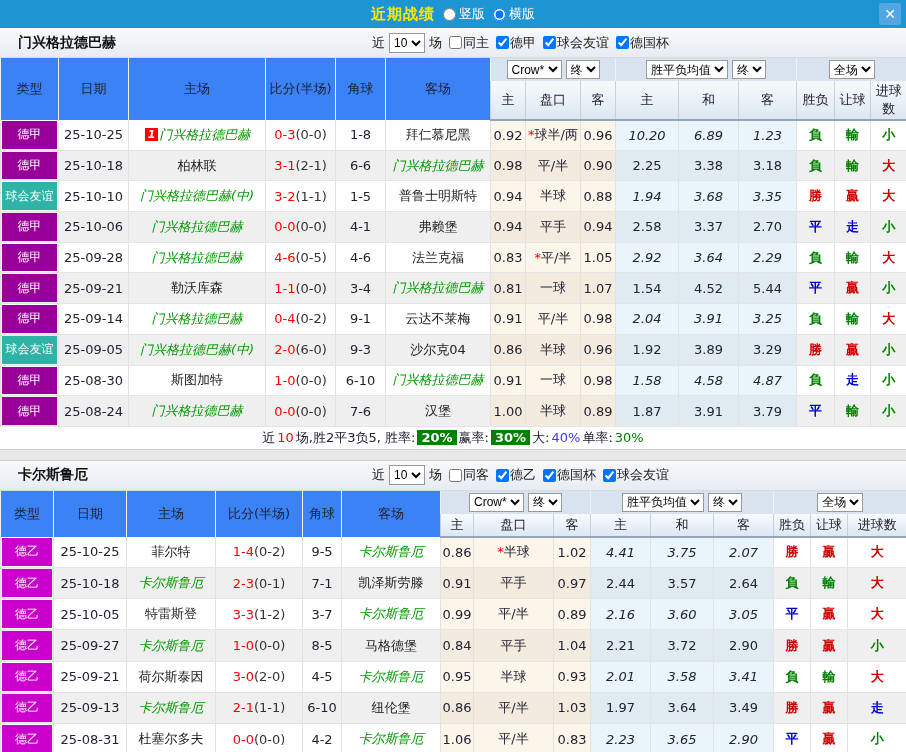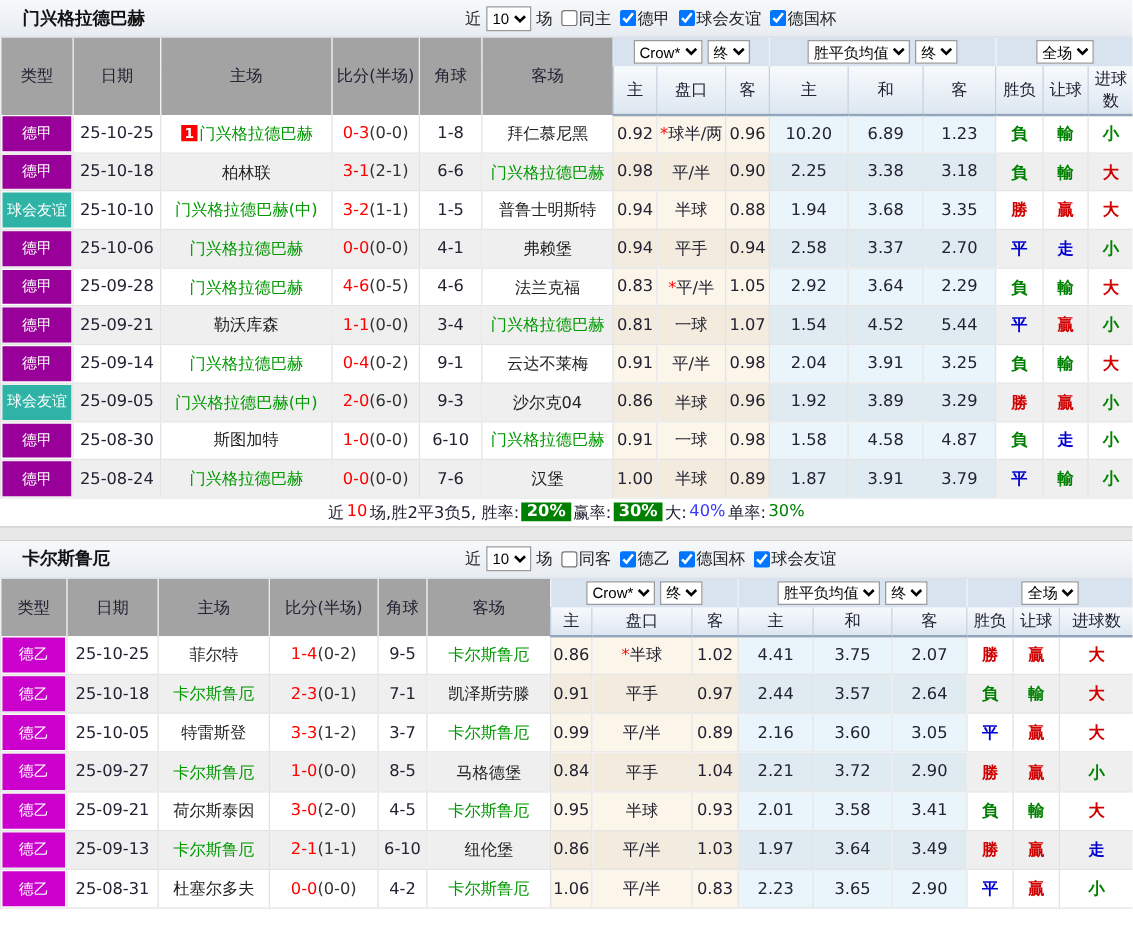--- a/index.html
+++ b/index.html
@@ -20,36 +20,36 @@
   .team-name{margin-left:18px;font-weight:bold;font-size:14px;color:#111;}
   .filters{position:absolute;left:372px;top:0;height:100%;display:flex;align-items:center;color:#222;}
   .filters select{height:20px;font-size:12px;margin:0 4px;border:1px solid #999;background:#fff;}
   .filters input[type=checkbox]{width:13px;height:13px;margin:0 1px 0 7px;}
   .filters .chk{display:flex;align-items:center;cursor:pointer;}
 
   
   table{border-collapse:collapse;table-layout:fixed;width:906px;}
   thead th{font-weight:normal;font-size:13px;color:#223;}
   tr.grp th{height:21px;background:#d9e3f0;border-left:1px solid #edf2f8;}
-  tr.grp th.fixed{background:#a3a3a3;}
+  tr.grp th.fixed{background:#3b82f6;}
   tr.sub th{height:20px;background:linear-gradient(#f7fafc,#dde7f1);border-left:1px solid #c6d1df;border-bottom:2px solid #93a5bb;}
   thead select{height:19px;font-size:12px;border:1px solid #9a9a9a;background:#fff;margin:0 2px;}
   tbody td{font-size:13px;text-align:center;border-bottom:1px solid #e4e4e4;border-left:1px solid #e2e2e2;
            color:#223;overflow:hidden;white-space:nowrap;padding:0;}
   .sec-0 tbody td{height:27.7px;}
   .sec-1 tbody td{height:28.2px;}
   tr.even td{background:#efefef;}
   tr.odd td{background:#ffffff;}
   tr.odd td.c-crow{background:#fcf5e9;}
   tr.even td.c-crow{background:#f2ebde;}
-  tr.odd td.c-avg{background:#e9f4fb;}
+  tr.odd td.c-avg{background:#e9f4fb;font-style:italic;}
   tr.even td.c-avg{background:#dfeaf1;}
   td.c-type{padding:1px;}
   .type-badge{height:100%;min-height:24px;display:flex;align-items:center;justify-content:center;color:#fff;font-size:12px;}
-  .focal{color:#090;}
+  .focal{color:#090;font-style:italic;}
   .plain-team{color:#222;}
   .sc-main{color:#f00;}
   .sc-half{color:#333;}
   .star{color:#f00;}
   .red-card{display:inline-block;background:#f00;color:#fff;font-size:11px;font-weight:bold;line-height:13px;padding:0 3px;margin:0 1px;vertical-align:1px;}
   .res-r{color:#d10000;font-weight:bold;}
   .res-g{color:#008000;font-weight:bold;}
   .res-b{color:#0000d0;font-weight:bold;}
 
   
@@ -59,20 +59,32 @@
   .txt-red{color:#f00;}
   .txt-blue{color:#3a3af0;}
   .txt-green{color:#008000;}
 
   .gap-strip{height:10px;background:#e8e8e8;border-top:1px solid #cfcfcf;border-bottom:1px solid #cfcfcf;}
 </style>
 </head>
 <body>
 
 <div class="app">
+  <div class="topbar">
+    <span class="title">近期战绩</span>
+    <label>
+      <input type="radio" name="layout" style="">
+      <span>竖版</span>
+    </label>
+    <label>
+      <input type="radio" name="layout" checked="" style="">
+      <span>横版</span>
+    </label>
+    <div class="close-btn">✕</div>
+  </div>
   <div id="sections">
       <div class="section sec-0">
         <div class="section-title">
           <span class="team-name">门兴格拉德巴赫</span>
           <div class="filters">
             <span>近</span>
             <select><option>10</option></select>
             <span>场</span>
             <label class="chk">
               <input type="checkbox" style="">

